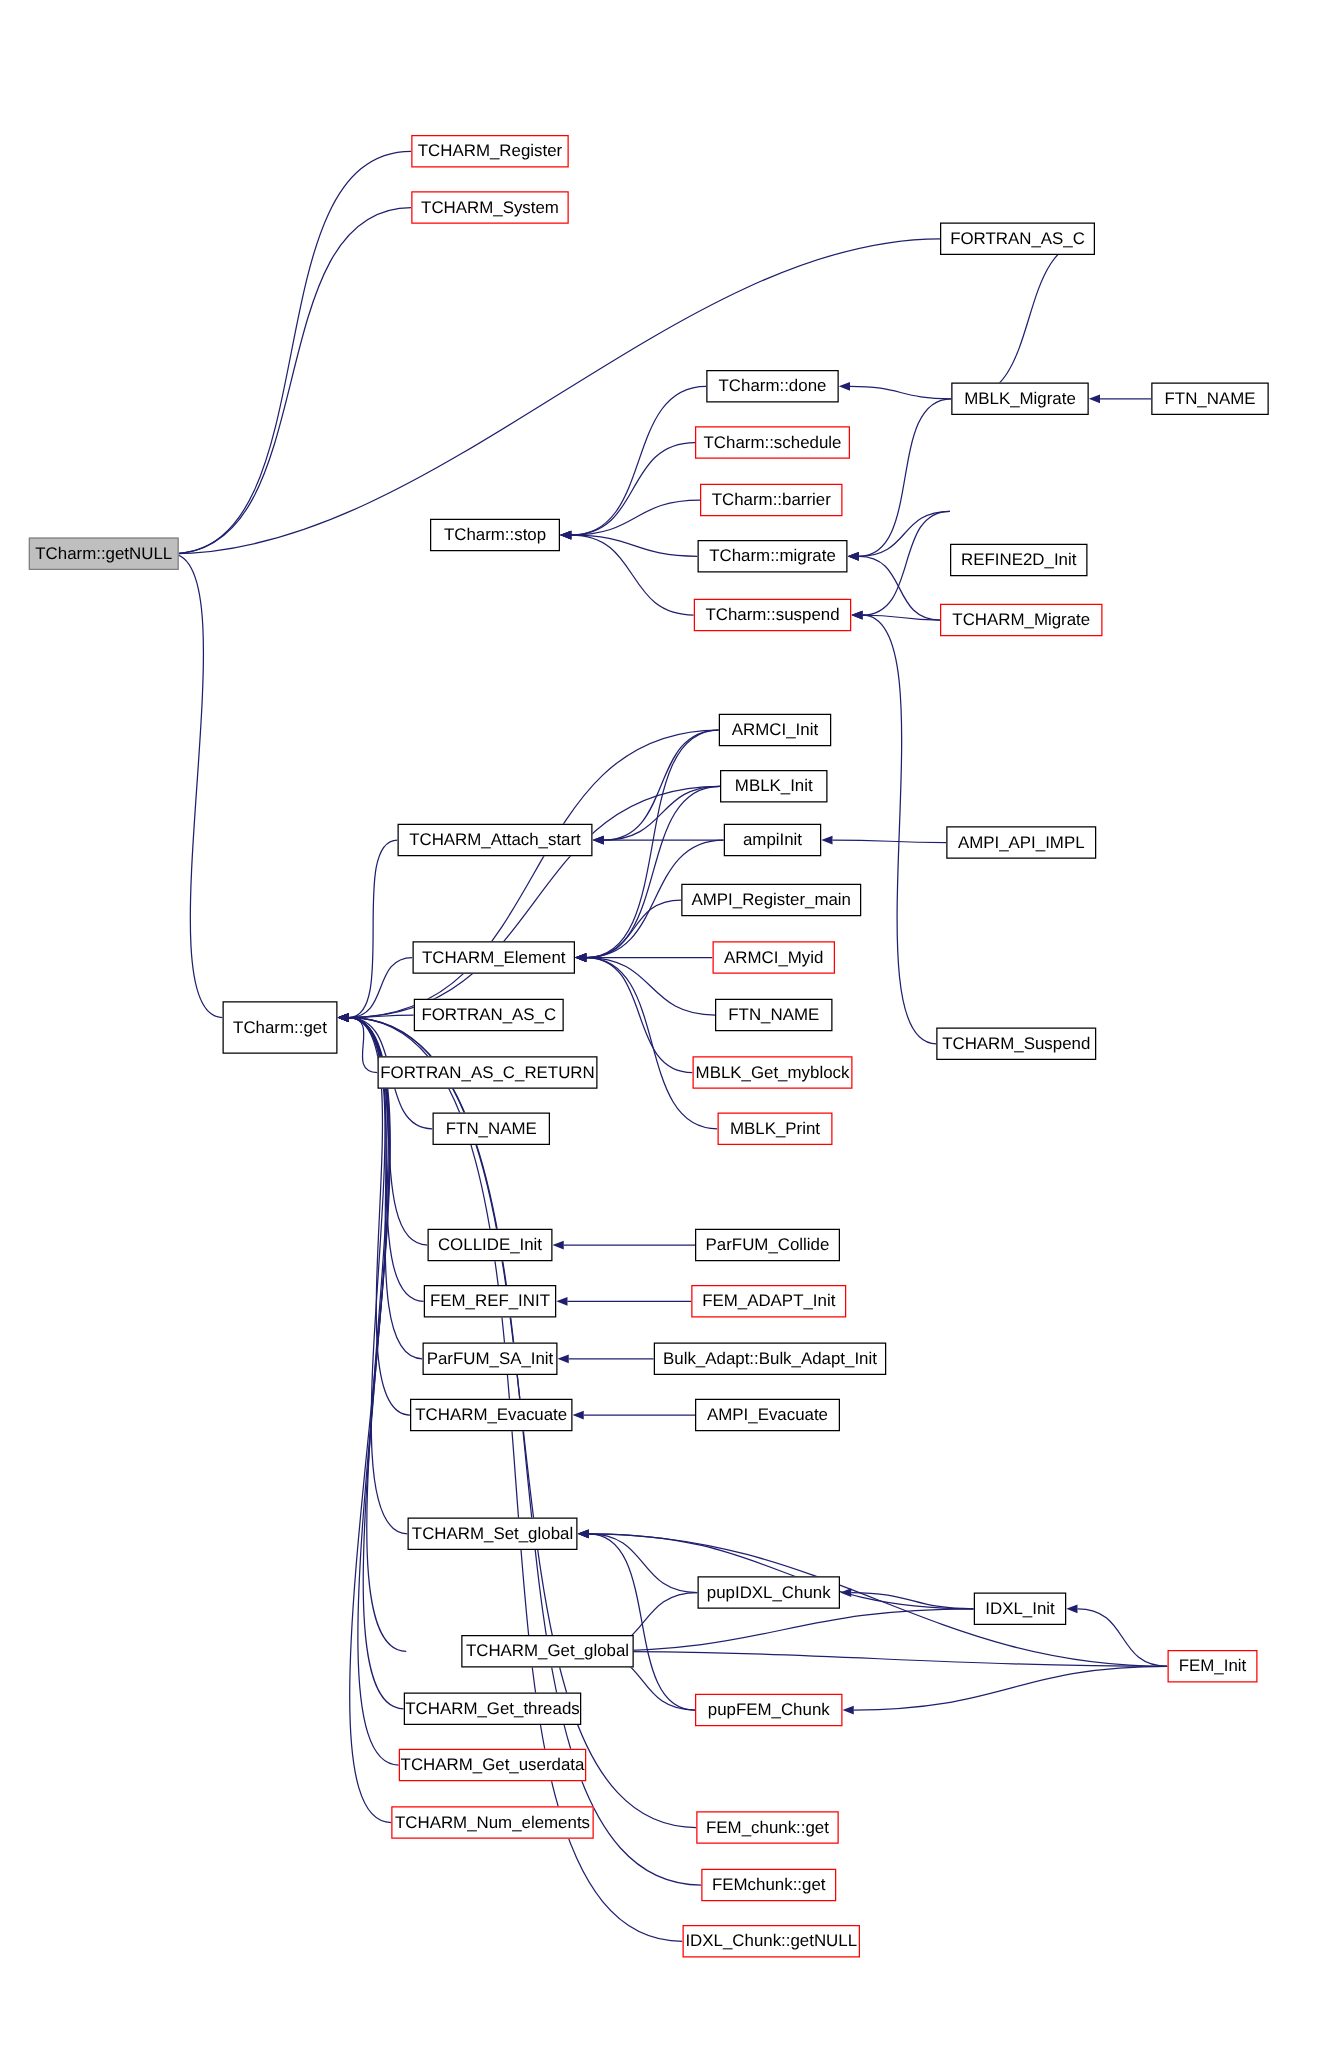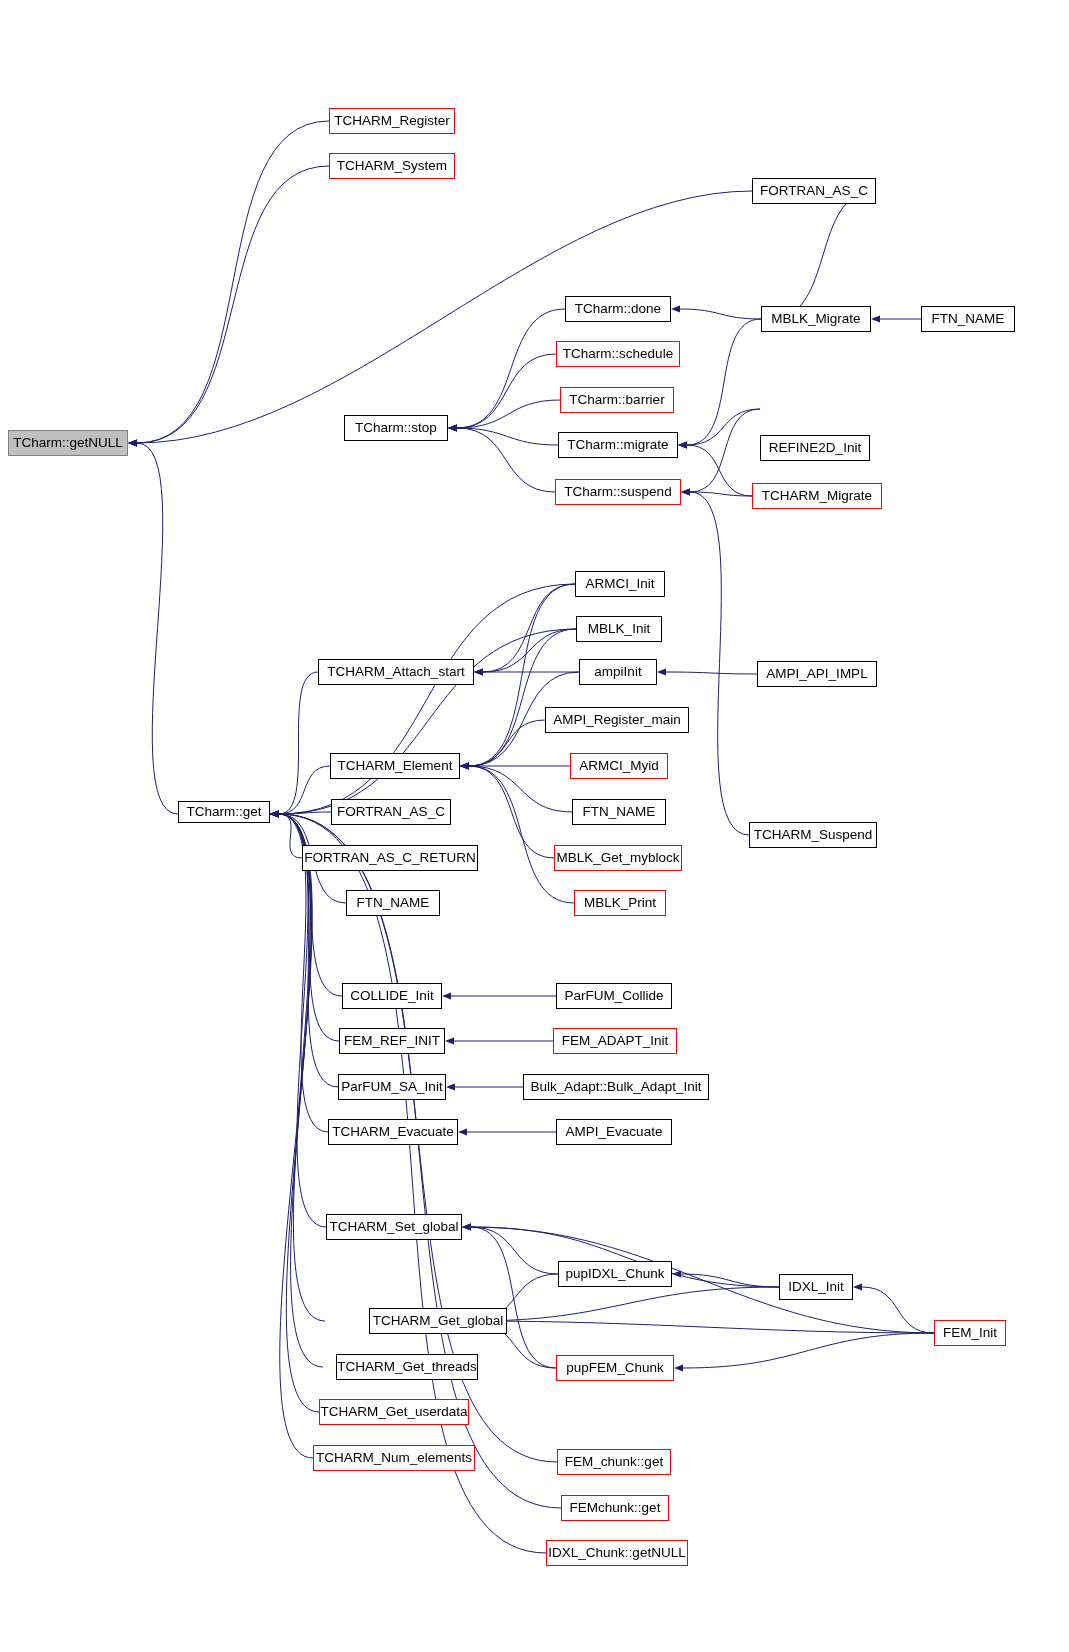--- a/index.html
+++ b/index.html
@@ -20,21 +20,21 @@
     justify-content:center;
     font-size:13.5px;
     line-height:1;
     color:#000000;
     background:#ffffff;
     border:1px solid #000000;
     white-space:nowrap;
     z-index:5;
   }
   .node.red{border-color:#ff0000;}
-  .node.root{background:#bfbfbf;border-color:#808080;}
+  .node.root{background:#bfbfbf;border-color:#808080;margin-left:15px;}
   .node span{pointer-events:none;}
 </style>
 </head>
 <body>
 
 <div id="canvas">
   <svg id="edges" xmlns="http://www.w3.org/2000/svg" viewBox="0 0 1069 1652">
       <path d="M 752 191 C 541.76 191, 347.24 443, 137 443" fill="none" stroke="#1f1f6e" stroke-width="1"></path>
       <polygon points="128,443 137,439.5 137,446.5" fill="#1f1f6e"></polygon>
       <path d="M 329 121 C 199.91 121, 266.09000000000003 443, 137 443" fill="none" stroke="#1f1f6e" stroke-width="1"></path>
@@ -226,21 +226,21 @@
     </div>
     <div class="node" style="left: 330px; top: 753px; width: 130px; height: 26px;">
       <span>TCHARM_Element</span>
     </div>
     <div class="node red" style="left: 570px; top: 753px; width: 98px; height: 26px;">
       <span>ARMCI_Myid</span>
     </div>
     <div class="node" style="left: 572px; top: 799px; width: 94px; height: 26px;">
       <span>FTN_NAME</span>
     </div>
-    <div class="node" style="left: 178px; top: 801px; width: 92px; height: 22px;">
+    <div class="node" style="left: 178px; top: 801px; width: 92px; height: 42px;">
       <span>TCharm::get</span>
     </div>
     <div class="node" style="left: 331px; top: 799px; width: 120px; height: 26px;">
       <span>FORTRAN_AS_C</span>
     </div>
     <div class="node" style="left: 749px; top: 822px; width: 128px; height: 26px;">
       <span>TCHARM_Suspend</span>
     </div>
     <div class="node red" style="left: 554px; top: 845px; width: 128px; height: 26px; align-items: center;">
       <span>MBLK_Get_myblock</span>
@@ -289,21 +289,21 @@
     </div>
     <div class="node" style="left: 325px; top: 1308px; width: 138px; height: 26px; margin-left: 44px;">
       <span>TCHARM_Get_global</span>
     </div>
     <div class="node red" style="left: 934px; top: 1320px; width: 72px; height: 26px;">
       <span>FEM_Init</span>
     </div>
     <div class="node red" style="left: 556px; top: 1355px; width: 118px; height: 26px;">
       <span>pupFEM_Chunk</span>
     </div>
-    <div class="node" style="left: 323px; top: 1354px; width: 142px; height: 26px; margin-left: 13px;">
+    <div class="node" style="left: 323px; top: 1354px; width: 142px; height: 26px;">
       <span>TCHARM_Get_threads</span>
     </div>
     <div class="node red" style="left: 319px; top: 1399px; width: 150px; height: 26px;">
       <span>TCHARM_Get_userdata</span>
     </div>
     <div class="node red" style="left: 313px; top: 1445px; width: 162px; height: 26px;">
       <span>TCHARM_Num_elements</span>
     </div>
     <div class="node red" style="left: 557px; top: 1449px; width: 114px; height: 26px;">
       <span>FEM_chunk::get</span>

